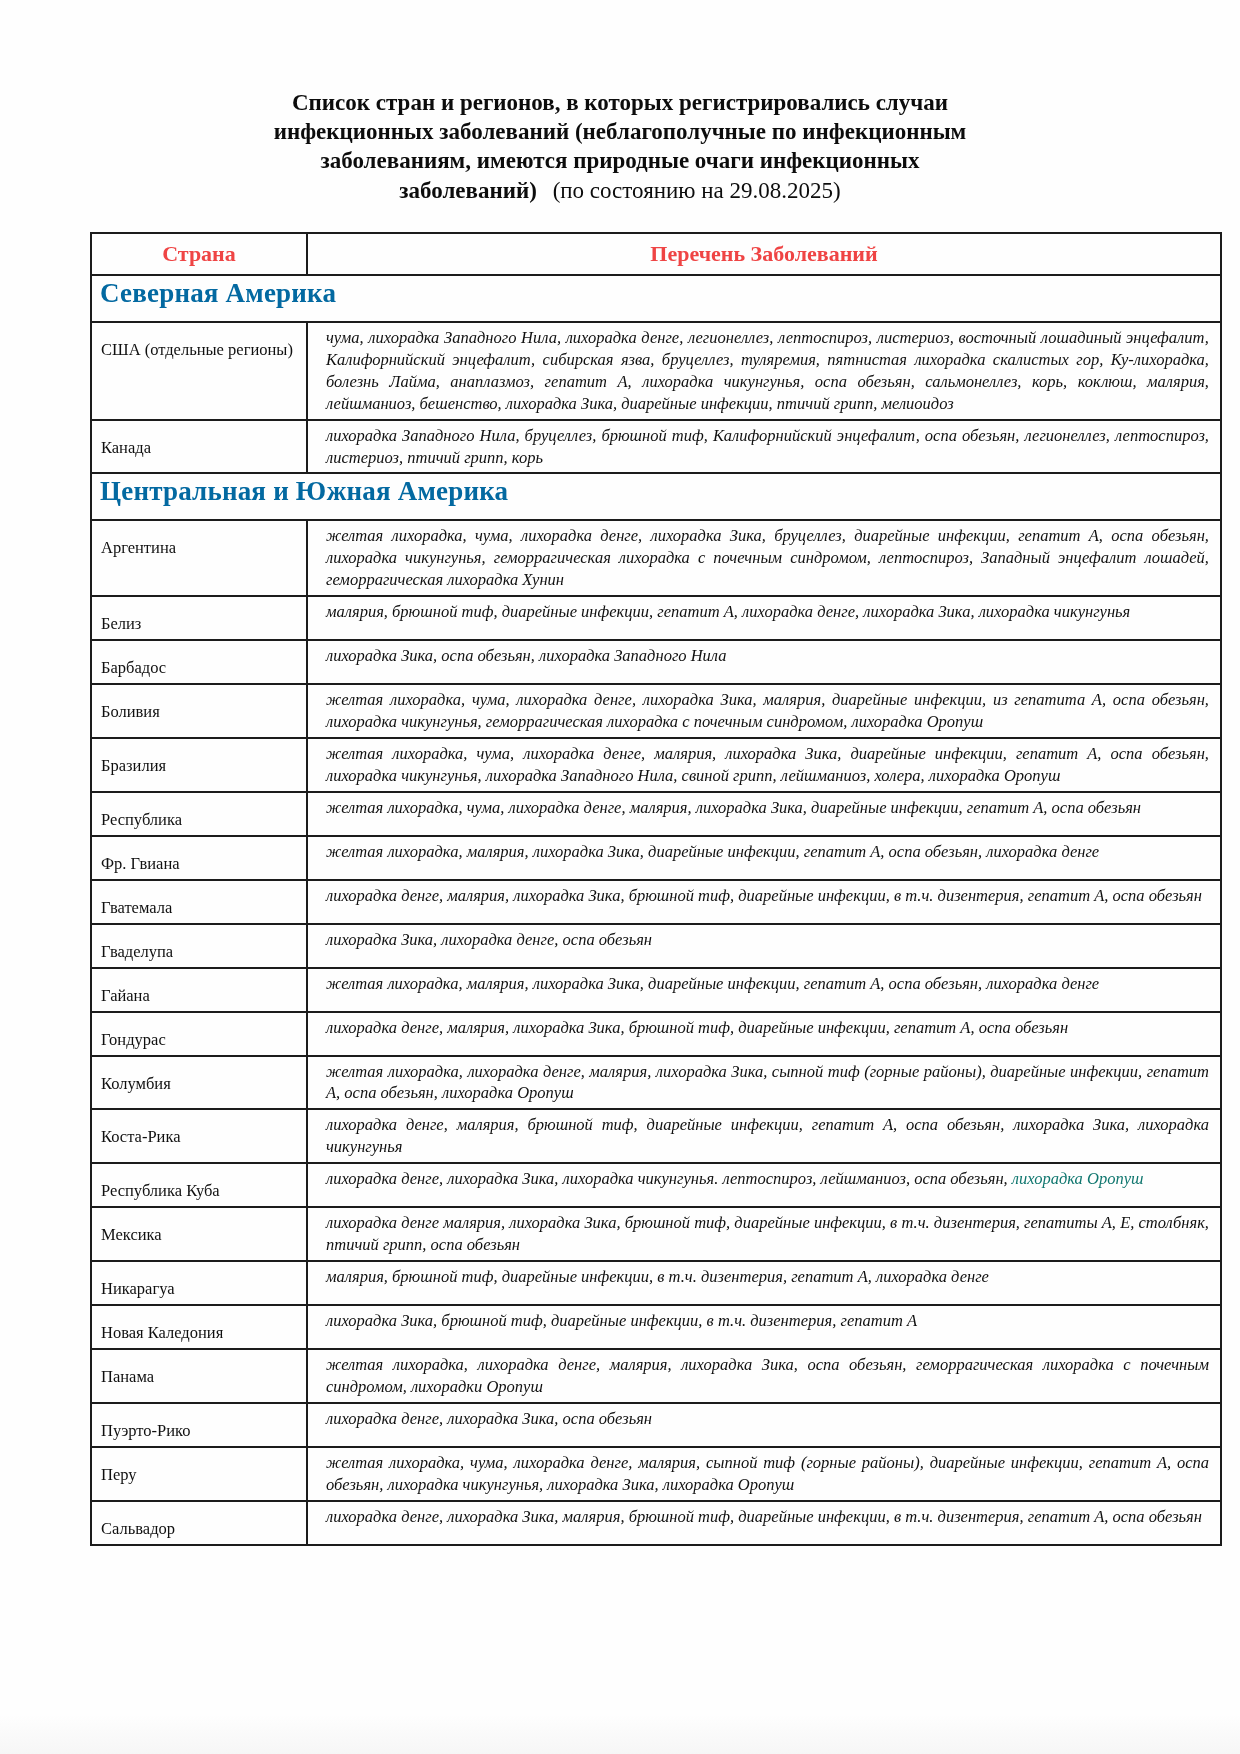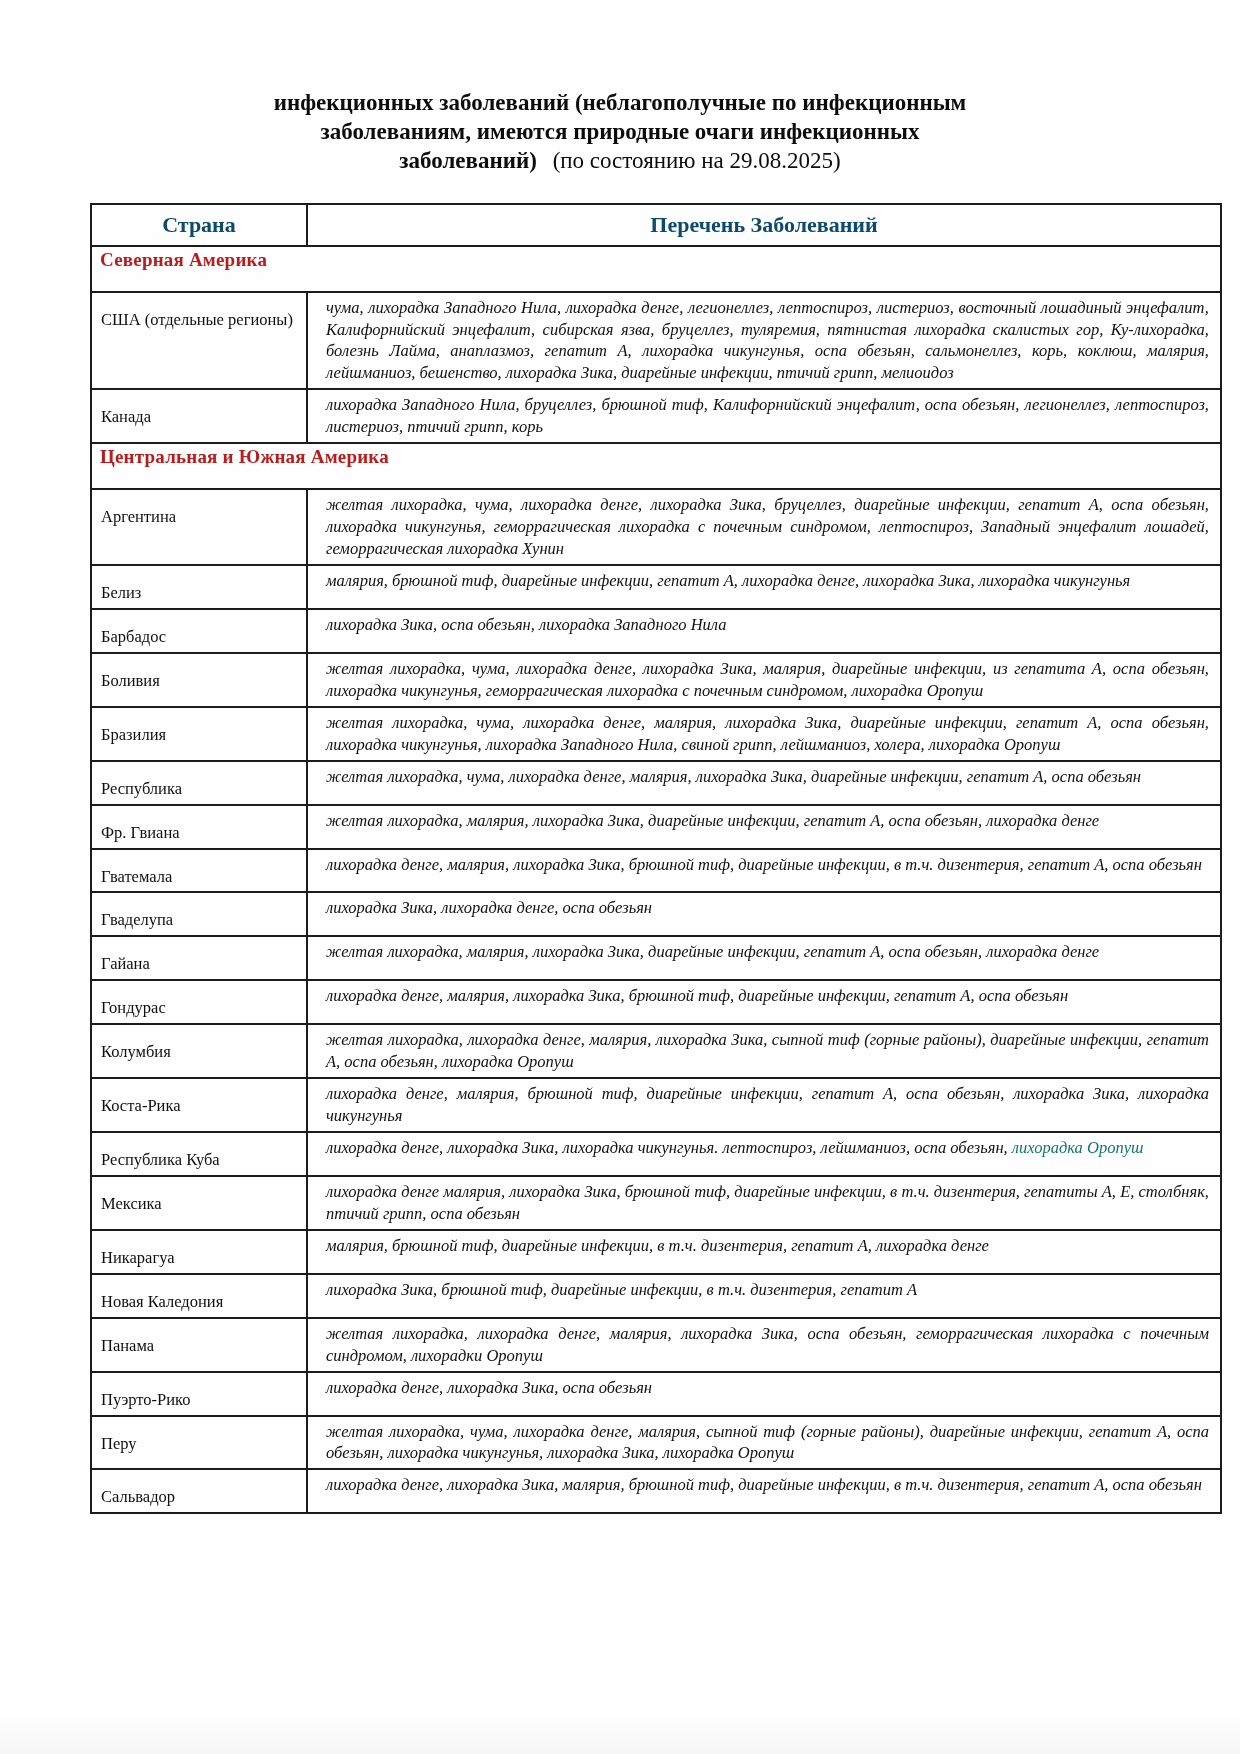--- a/index.html
+++ b/index.html
@@ -37,27 +37,27 @@
   table.diseases td{
     border:2px solid #1c1c1c;
     vertical-align:top;
   }
   th.col-country{width:206px;}
   th{
     font-size:22px;
     font-weight:bold;
     text-align:center;
     padding:7px 4px;
-    color:#0c4a6e;
+    color:#ef4444;
   }
   td.section-cell{
-    font-size:19px;
+    font-size:27px;
     font-weight:bold;
-    padding:2px 6px 20px 8px;
-    color:#b91c1c;
+    padding:2px 6px 12px 8px;
+    color:#0369a1;
     letter-spacing:0.2px;
   }
   td.country-cell{
     font-size:16.5px;
     padding:16px 6px 4px 9px;
     line-height:1.33;
   }
   td.diseases-cell{
     font-size:16.5px;
     padding:4px 11px 4px 18px;
@@ -73,20 +73,21 @@
     background:linear-gradient(to bottom,rgba(200,200,200,0) 0%,rgba(190,190,190,0.12) 100%);
     pointer-events:none;
   }
 </style>
 </head>
 <body>
 
 <div class="page">
 
   <div class="doc-title">
+    <div>Список стран и регионов, в которых регистрировались случаи</div>
     <div>инфекционных заболеваний (неблагополучные по инфекционным</div>
     <div>заболеваниям, имеются природные очаги инфекционных</div>
     <div><span>заболеваний)</span><span class="regular"> (по состоянию на 29.08.2025)</span></div>
   </div>
 
   <table class="diseases">
     <thead>
       <tr>
         <th class="col-country">Страна</th>
         <th class="col-diseases">Перечень Заболеваний</th>

